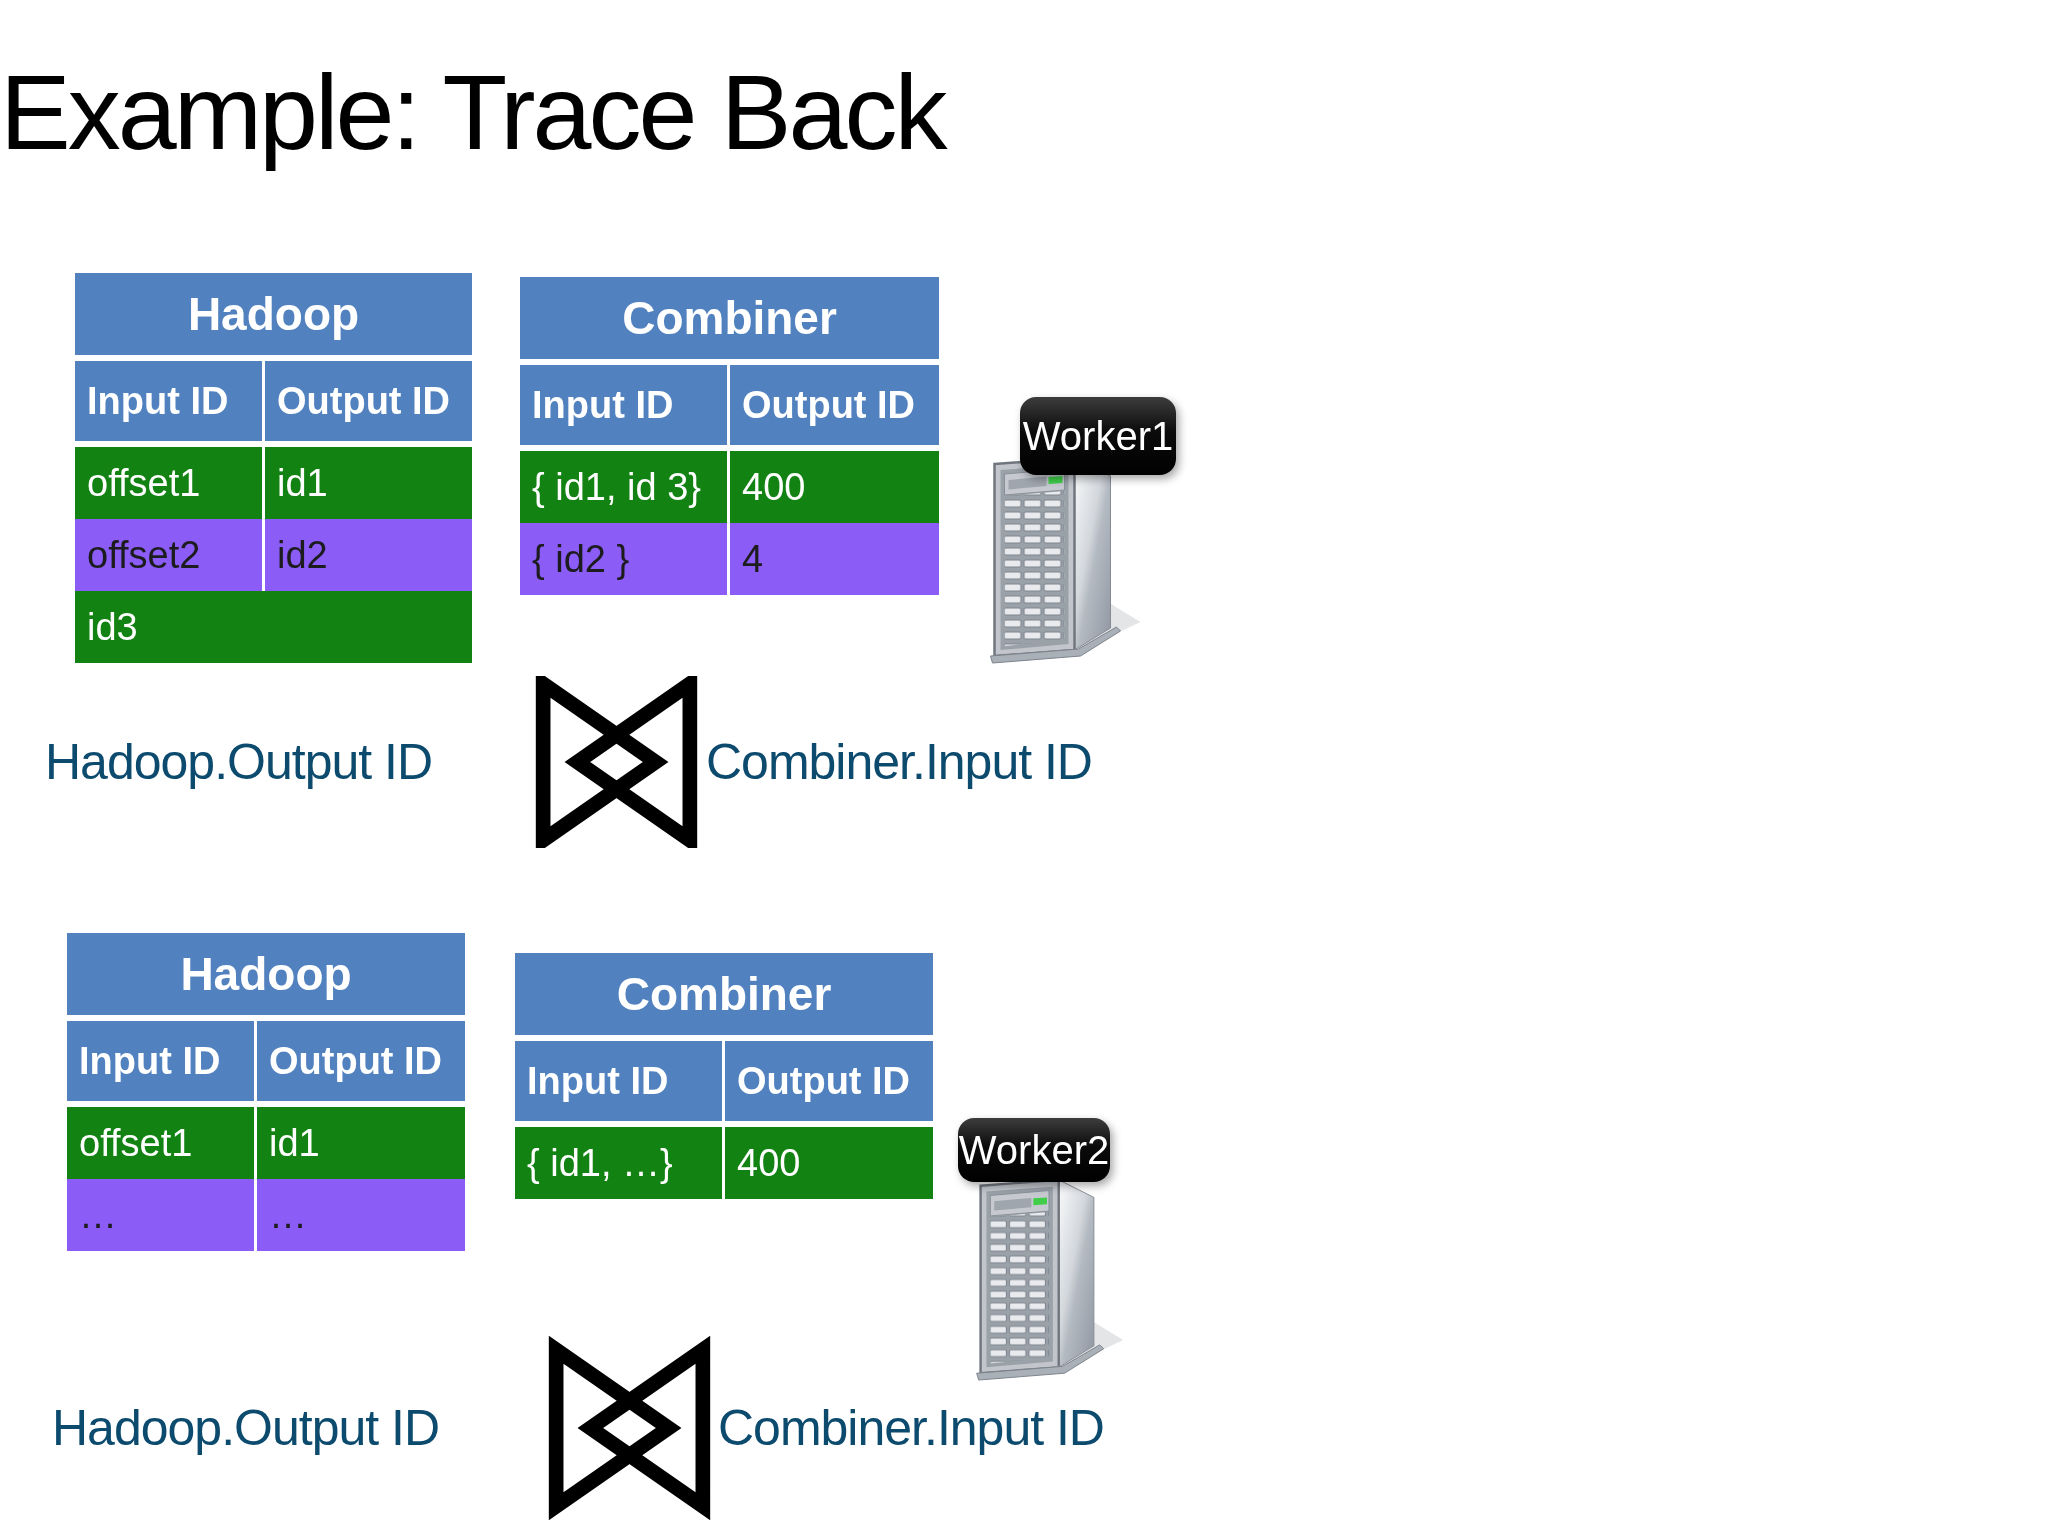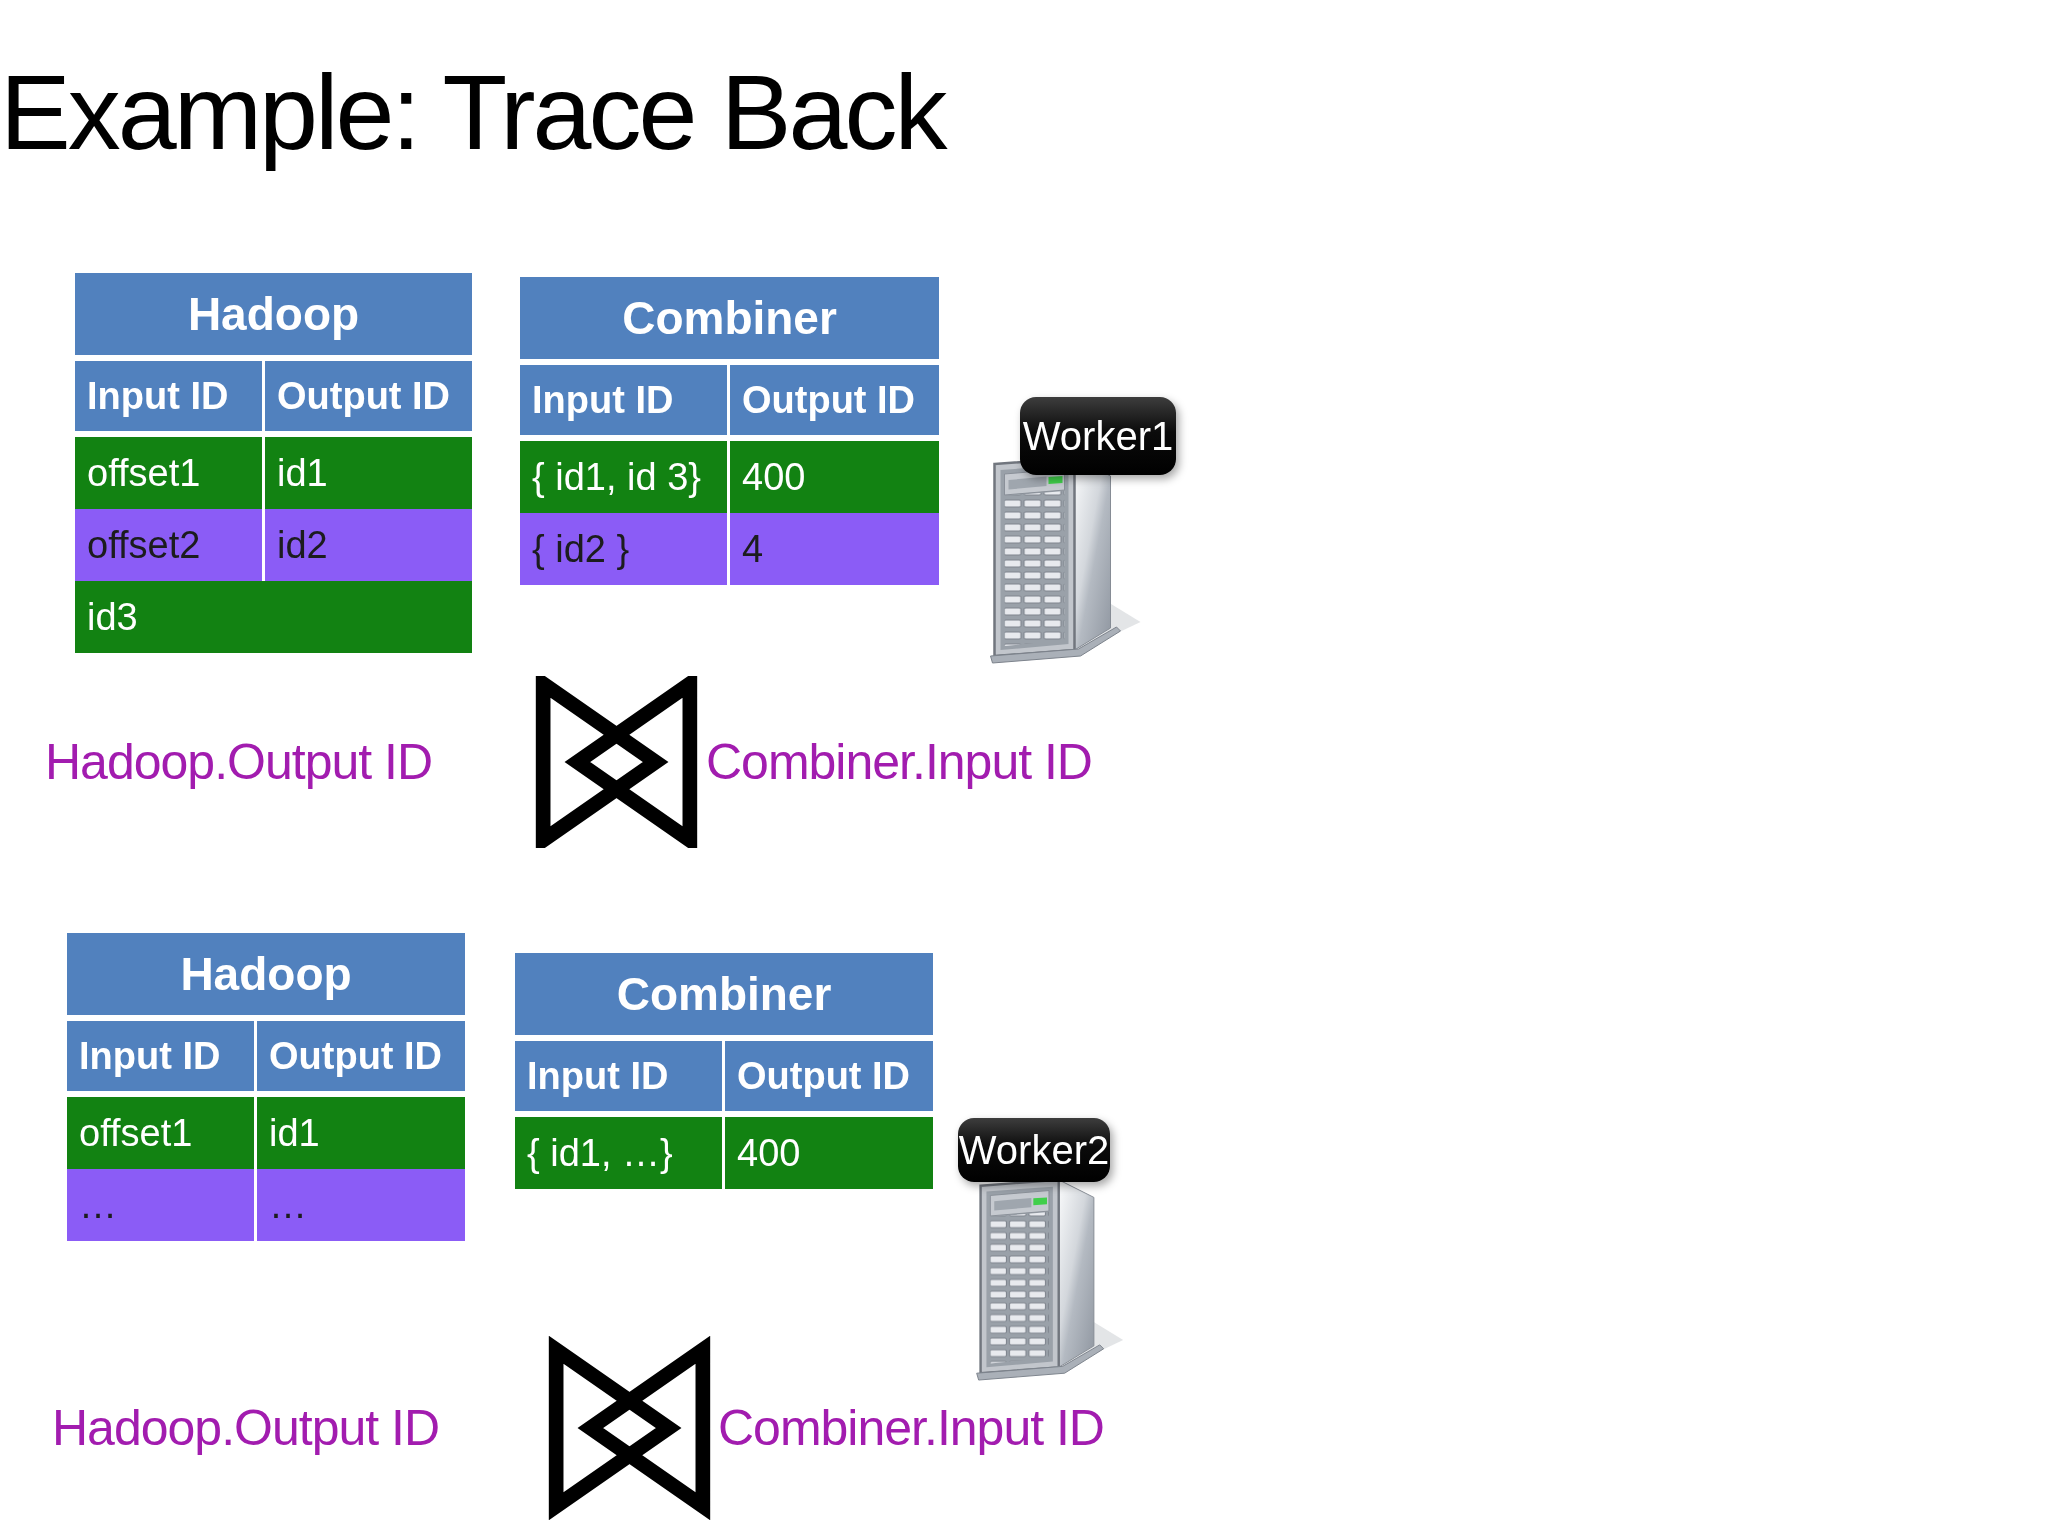--- a/index.html
+++ b/index.html
@@ -36,33 +36,33 @@
   .tbl-row.first-data{margin-top:6px;}
   .cell{
     display:flex;align-items:center;
     padding-left:12px;
     box-sizing:border-box;
     font-size:38px;
   }
   .cell.c1{border-right:3px solid #ffffff;}
   .cell.c2{flex:1;}
   .head .cell{
-    background:#5181BE;color:#fff;font-weight:bold;height:70px;
+    background:#5181BE;color:#fff;font-weight:bold;height:80px;
   }
   .data .cell{height:72px;}
   .row-green .cell{background:#128212;color:#fff;}
   .row-light .cell{background:#8b5cf6;color:#1c1c1e;}
   .w-hadoop .c1{width:190px;}
   .w-combiner .c1{width:210px;}
 
   
   .join-label{
     position:absolute;
     display:flex;align-items:center;
-    color:#a21caf;
+    color:#0c4a6e;
     font-size:50px;
     letter-spacing:-1px;
     white-space:nowrap;
   }
   .bowtie{position:absolute;}
 
   
   .worker-badge{
     position:absolute;
     background:linear-gradient(180deg,#3d3d3d,#0b0b0b 45%,#000000);

